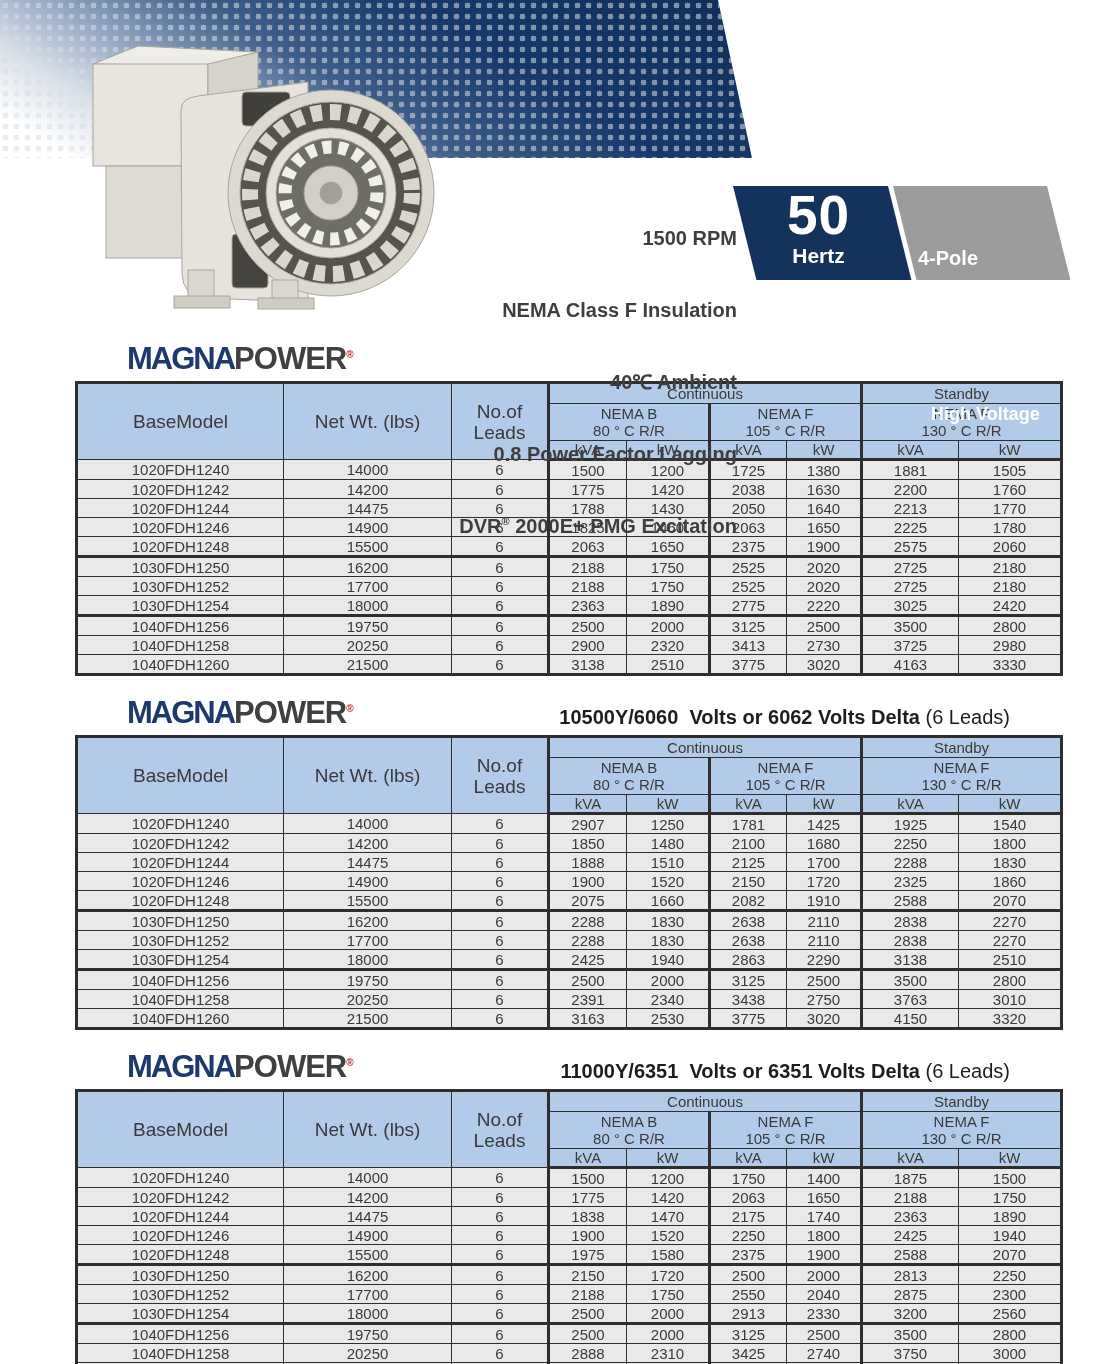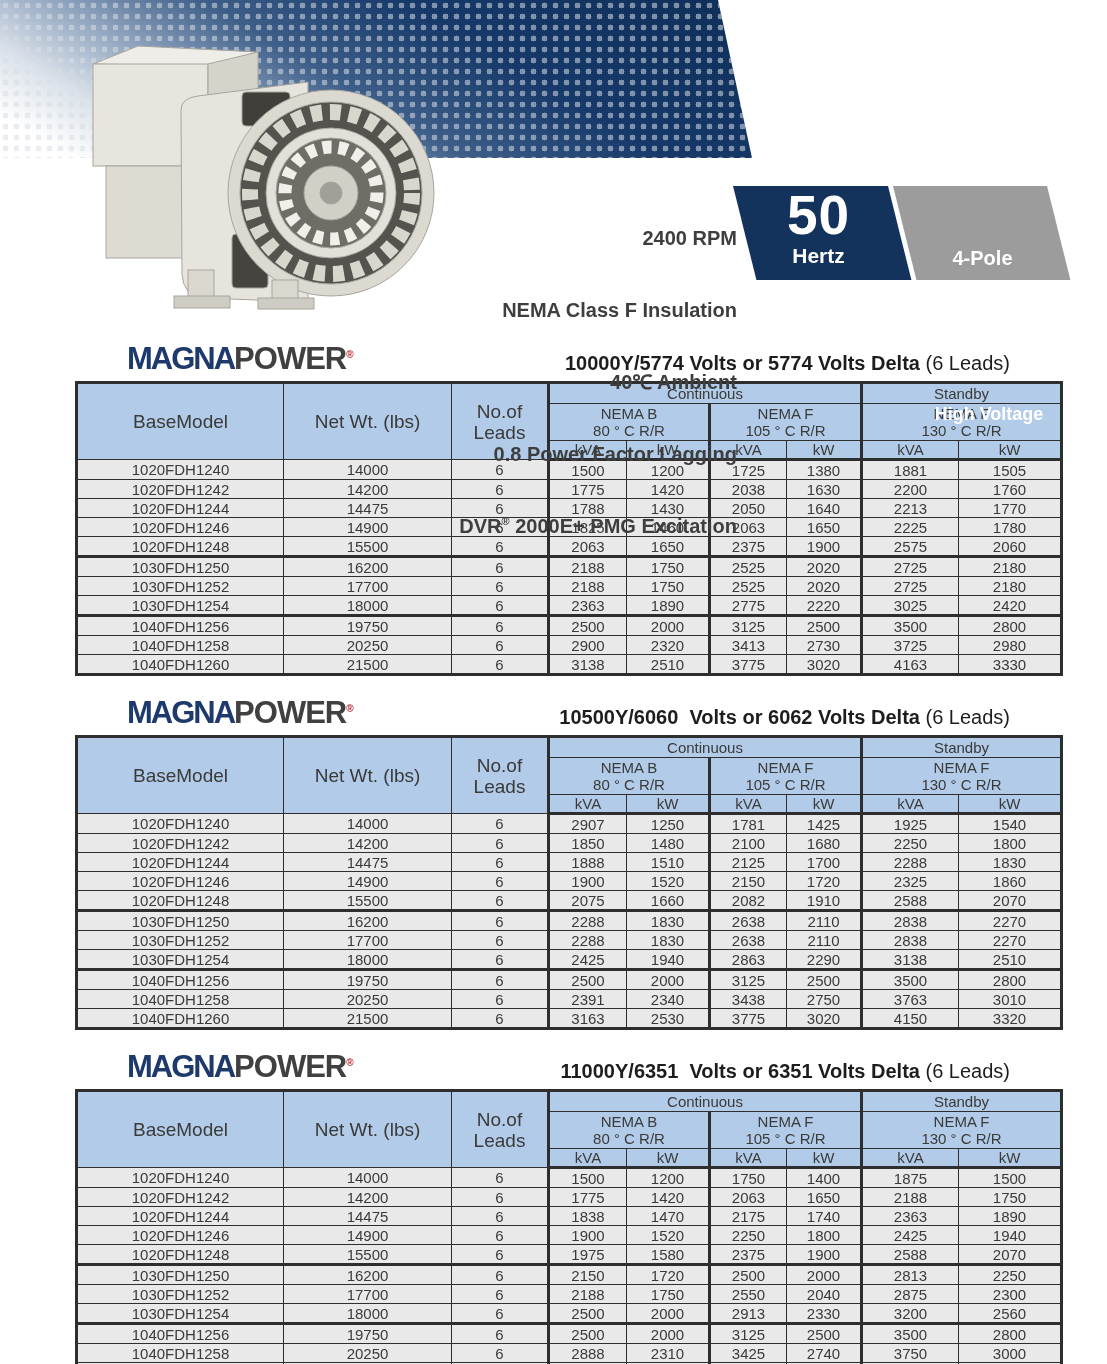--- a/index.html
+++ b/index.html
@@ -31,21 +31,21 @@
   .badge .bg{position:absolute;left:0;top:0;width:100%;height:100%;
     transform:skewX(14deg);transform-origin:0 0;}
   .hertz{left:733px;width:155px;}
   .hertz .bg{background:#14335c;}
   .hertz .txt{position:relative;text-align:center;color:#fff;padding:1px 0 0 16px;}
   .hertz-num{font-size:55px;font-weight:bold;line-height:57px;letter-spacing:1px;}
   .hertz-label{font-size:21px;font-weight:bold;line-height:23px;}
   .pole{left:893px;width:154px;}
   .pole .bg{background:#9c9c9c;}
   .pole .txt{position:relative;color:#fff;font-weight:bold;padding:7px 0 0 25px;
-    font-size:20px;line-height:26px;white-space:pre;text-align:center;}
+    font-size:20px;line-height:26px;white-space:pre;}
   .pole .l1{margin-left:0;}
   .pole .l2{margin-left:7px;}
   .pole .l3{margin-left:13px;font-size:18px;}
 
   
   #tables-root{padding-left:75px;}
   .table-section{width:985px;margin-top:13px;}
   .section-head{display:flex;justify-content:space-between;align-items:flex-end;
     height:40px;margin-bottom:6px;}
   .logo{margin-left:52px;font-size:31px;font-weight:bold;line-height:32px;white-space:nowrap;}
@@ -107,21 +107,21 @@
         <g>
           <rect x="142" y="262" width="26" height="28" fill="#dad7cf"></rect>
           <rect x="128" y="288" width="56" height="12" fill="#cfccc4"></rect>
           <rect x="226" y="272" width="26" height="20" fill="#dad7cf"></rect>
           <rect x="212" y="290" width="56" height="11" fill="#cfccc4"></rect>
         </g>
       </g>
     </svg>
 
     <div class="specs">
-      <div>2400 RPM</div>
+      <div>1500 RPM</div>
       <div>NEMA Class F Insulation</div>
       <div>40℃ Ambient</div>
       <div>0.8 Power Factor Lagging</div>
       <div><span>DVR</span><sup>®</sup><span> 2000E+ PMG Excitation</span></div>
     </div>
 
     <div class="badge hertz">
       <div class="bg"></div>
       <div class="txt">
         <div class="hertz-num">50</div>
@@ -136,21 +136,20 @@
         <div class="l2">Three Phase</div>
         <div class="l3">High Voltage</div>
       </div>
     </div>
   </header>
 
   <main id="tables-root">
       <section class="table-section">
         <div class="section-head">
           <div class="logo"><span class="magna">MAGNA</span><span class="power">POWER</span><sup>®</sup></div>
-          <div class="title"><span class="bold">10000Y/5774 Volts or 5774 Volts Delta</span><span> (6 Leads)</span></div>
         </div>
         <table class="spec">
           <colgroup>
             <col style="width:207px">
             <col style="width:168px">
             <col style="width:97px">
             <col style="width:78px">
             <col style="width:83px">
             <col style="width:77px">
             <col style="width:75px">

